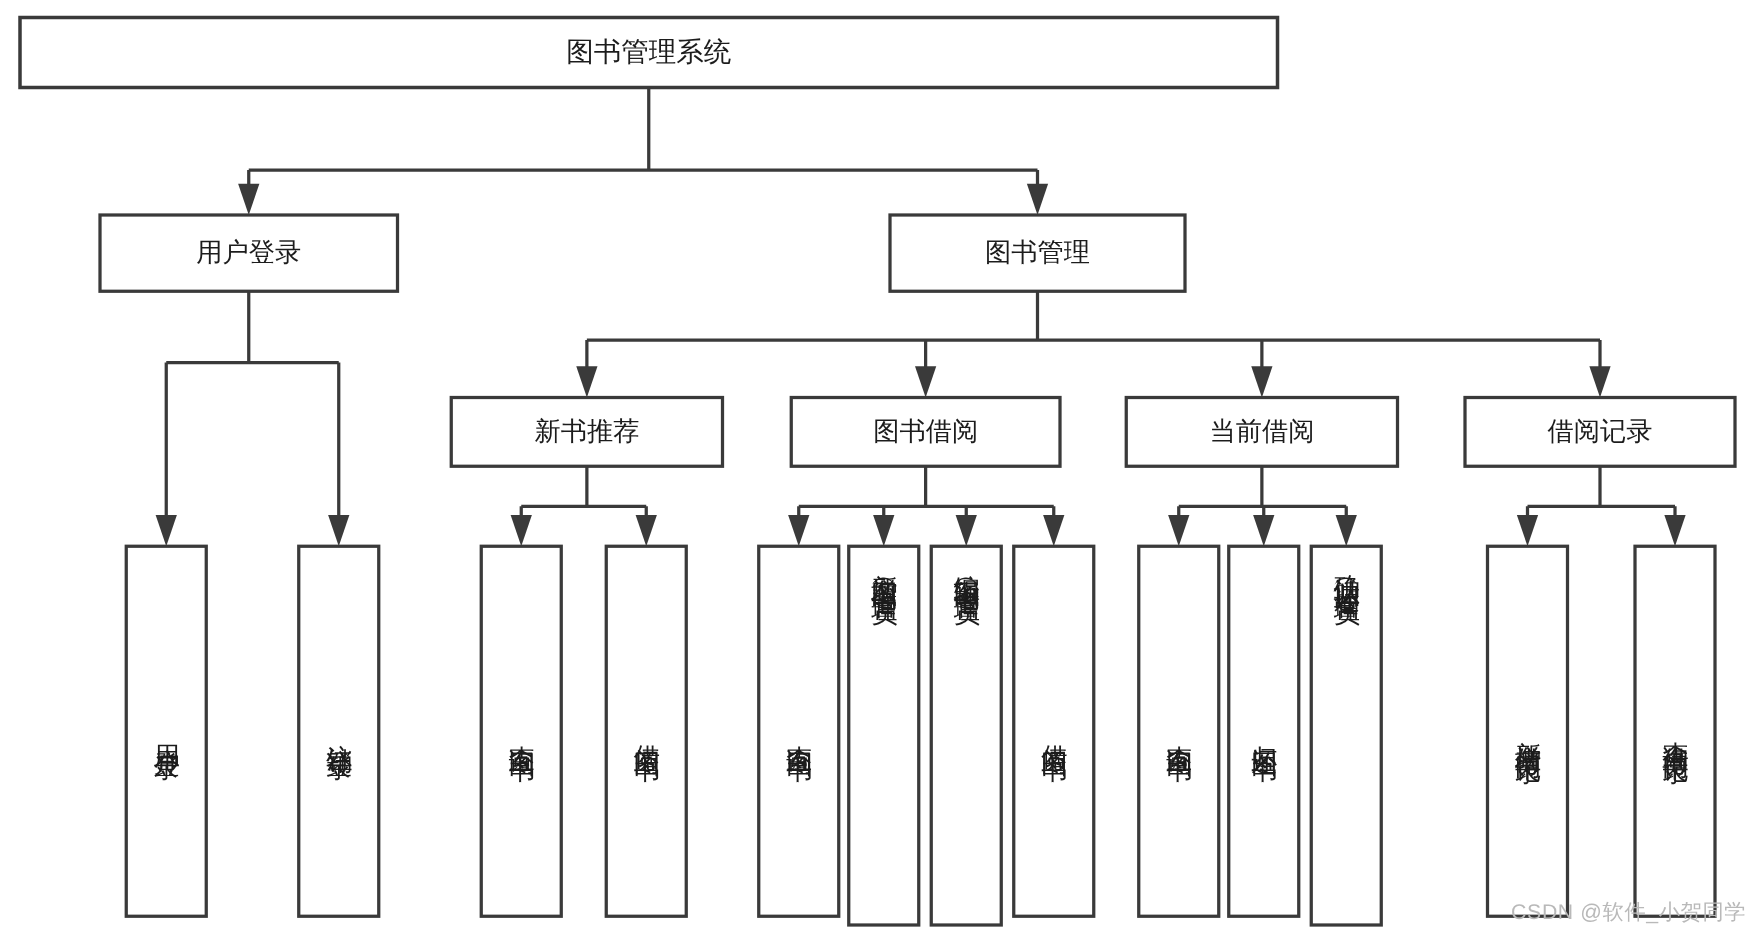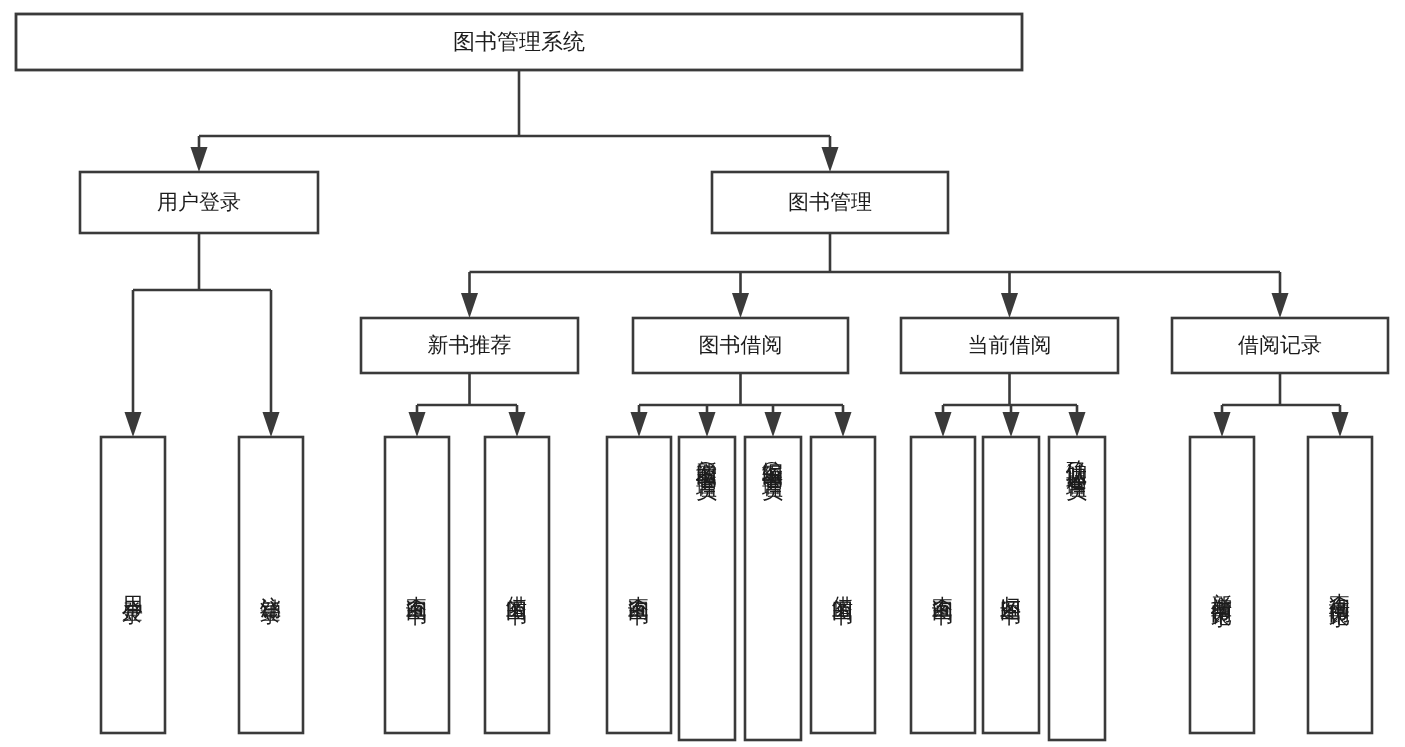--- a/index.html
+++ b/index.html
@@ -210,14 +210,15 @@
         <span class="leaf-label">确认归还（管理员）</span>
       </div>
       <div class="leaf-label-wrap" style="left: 1190px; width: 64px; top: 437px; height: 296px; align-items: center;">
         <span class="leaf-label">新增借阅记录</span>
       </div>
       <div class="leaf-label-wrap" style="left: 1308px; width: 64px; top: 437px; height: 296px; align-items: center;">
         <span class="leaf-label">查询借阅记录</span>
       </div>
     </div>
 
+  <div class="watermark">CSDN @软件_小贺同学</div>
 
 </div>
 
 </body></html>

